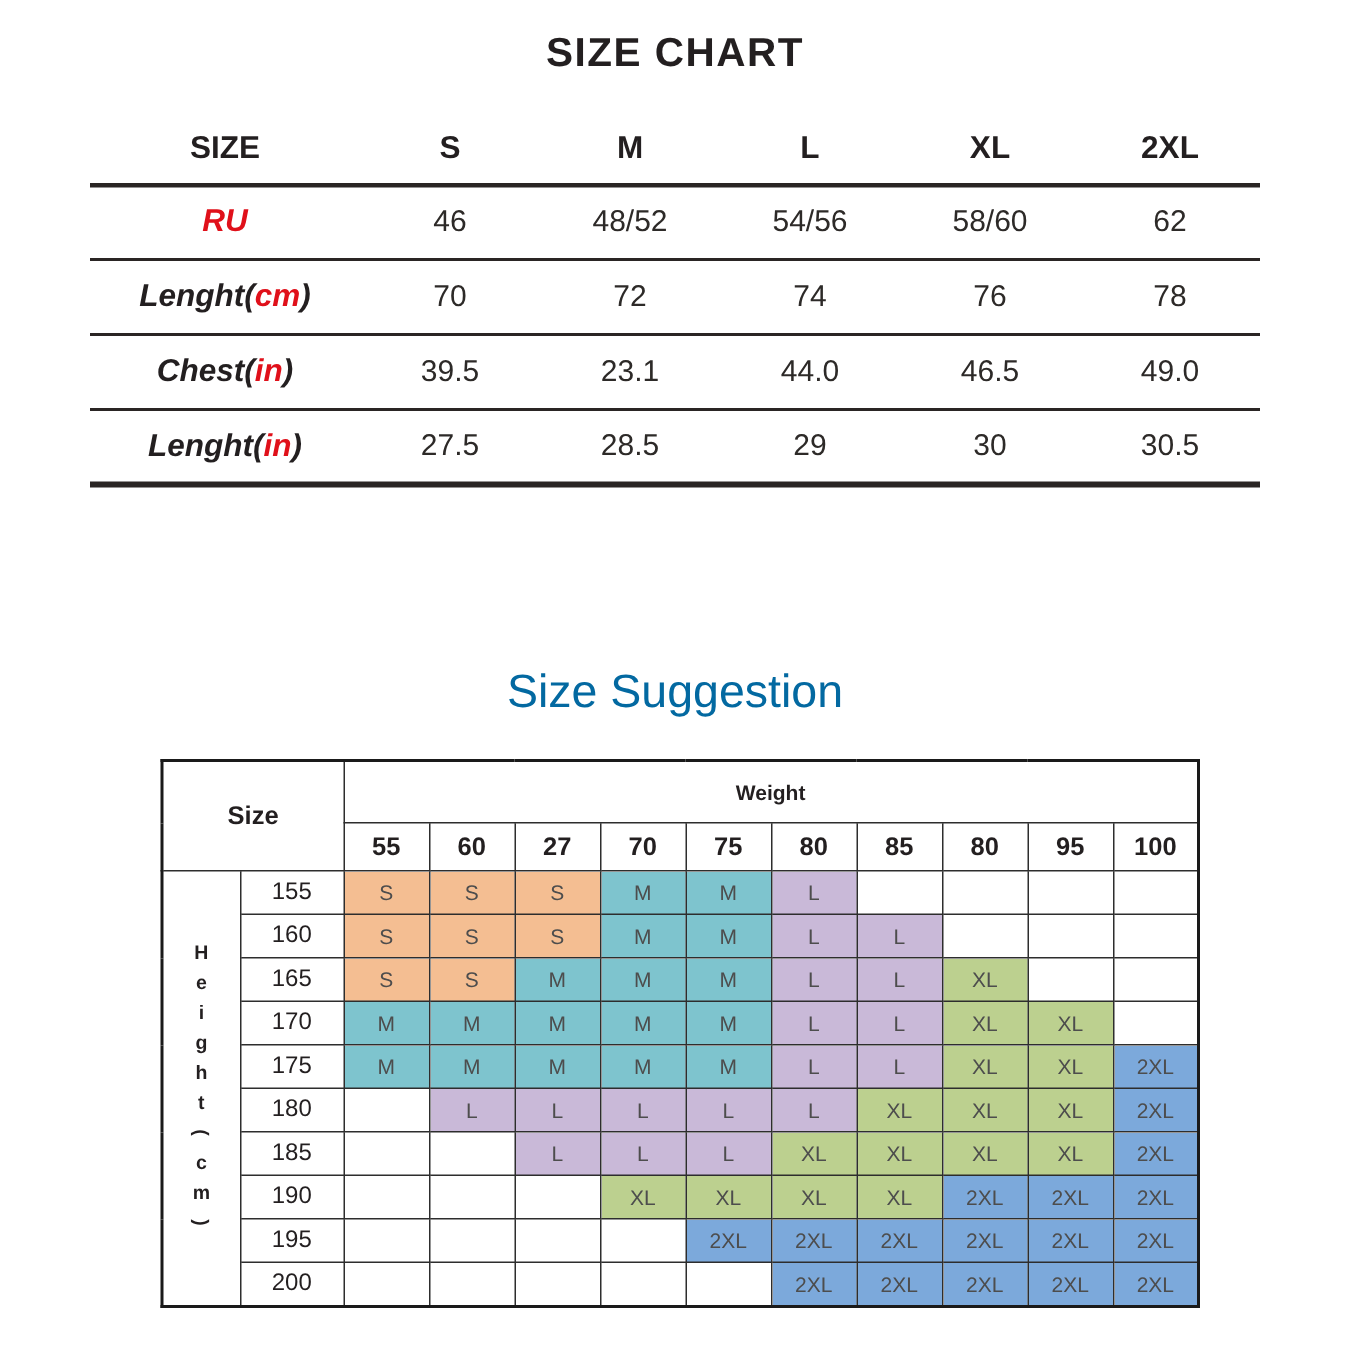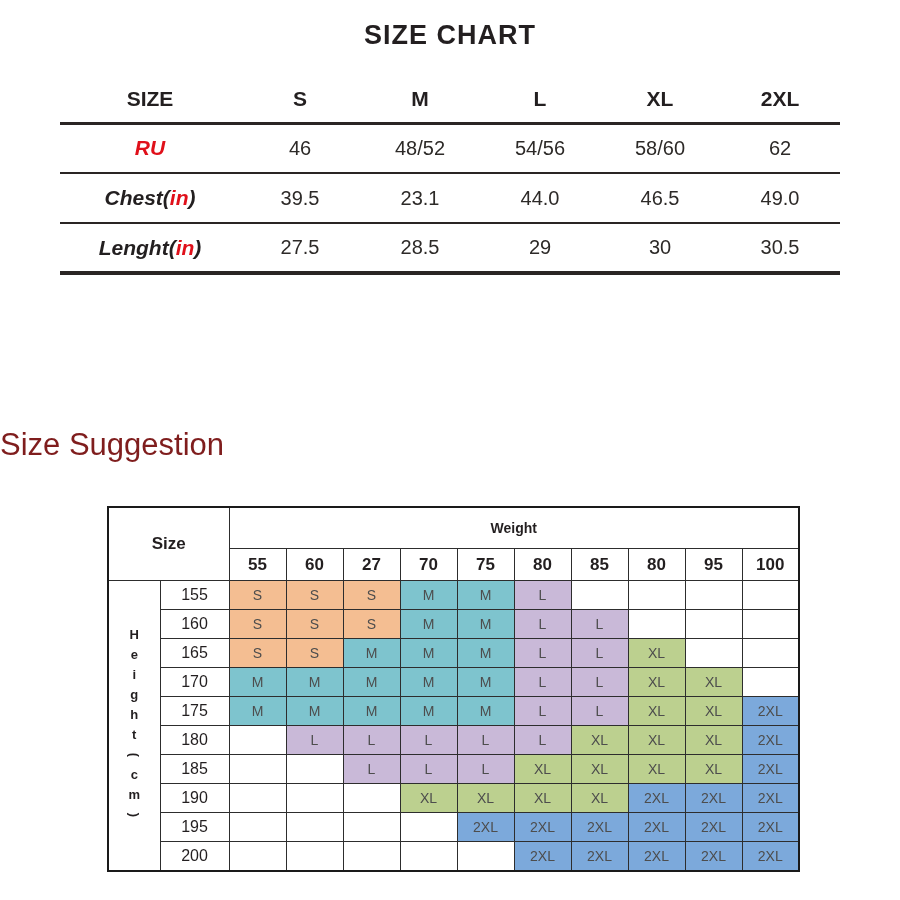--- a/index.html
+++ b/index.html
@@ -22,22 +22,22 @@
   .size-table tr.hdr{height:46px;border-bottom:3px solid #2a2524}
   .size-table tr:last-child{border-bottom:4px solid #2a2524}
   .size-table .lbl{font-weight:bold;font-size:21px}
   .size-table .lbl.it{font-style:italic}
   .size-table .val{font-size:20px;color:#2d2a28}
   .size-table .val.bold{font-weight:bold;font-size:21px;color:#231f20}
   .c-r{color:#e0101a}
   .c-k{color:#231f20}
   
   .sugg-title{
-    position:absolute;top:427px;left:0;width:100%;text-align:left;
-    font-size:31px;font-weight:400;color:#7f1d1d;
+    position:absolute;top:443px;left:0;width:100%;text-align:center;
+    font-size:31px;font-weight:400;color:#0369a1;
   }
   
   .sugg-table{
     position:absolute;left:107px;top:506px;
     border-collapse:collapse;table-layout:fixed;
     border:2px solid #1a1a1a;
   }
   .sugg-table td{
     border:1px solid #2d2d2d;text-align:center;vertical-align:middle;padding:0;
     overflow:hidden;
@@ -78,20 +78,28 @@
         <td class="val bold">XL</td>
         <td class="val bold">2XL</td>
       </tr>
       <tr class="">
         <td class="lbl it"><span class="c-r">RU</span></td>
         <td class="val">46</td>
         <td class="val">48/52</td>
         <td class="val">54/56</td>
         <td class="val">58/60</td>
         <td class="val">62</td>
+      </tr>
+      <tr class="">
+        <td class="lbl it"><span class="c-k">Lenght(</span><span class="c-r">cm</span><span class="c-k">)</span></td>
+        <td class="val">70</td>
+        <td class="val">72</td>
+        <td class="val">74</td>
+        <td class="val">76</td>
+        <td class="val">78</td>
       </tr>
       <tr class="">
         <td class="lbl it"><span class="c-k">Chest(</span><span class="c-r">in</span><span class="c-k">)</span></td>
         <td class="val">39.5</td>
         <td class="val">23.1</td>
         <td class="val">44.0</td>
         <td class="val">46.5</td>
         <td class="val">49.0</td>
       </tr>
       <tr class="">

